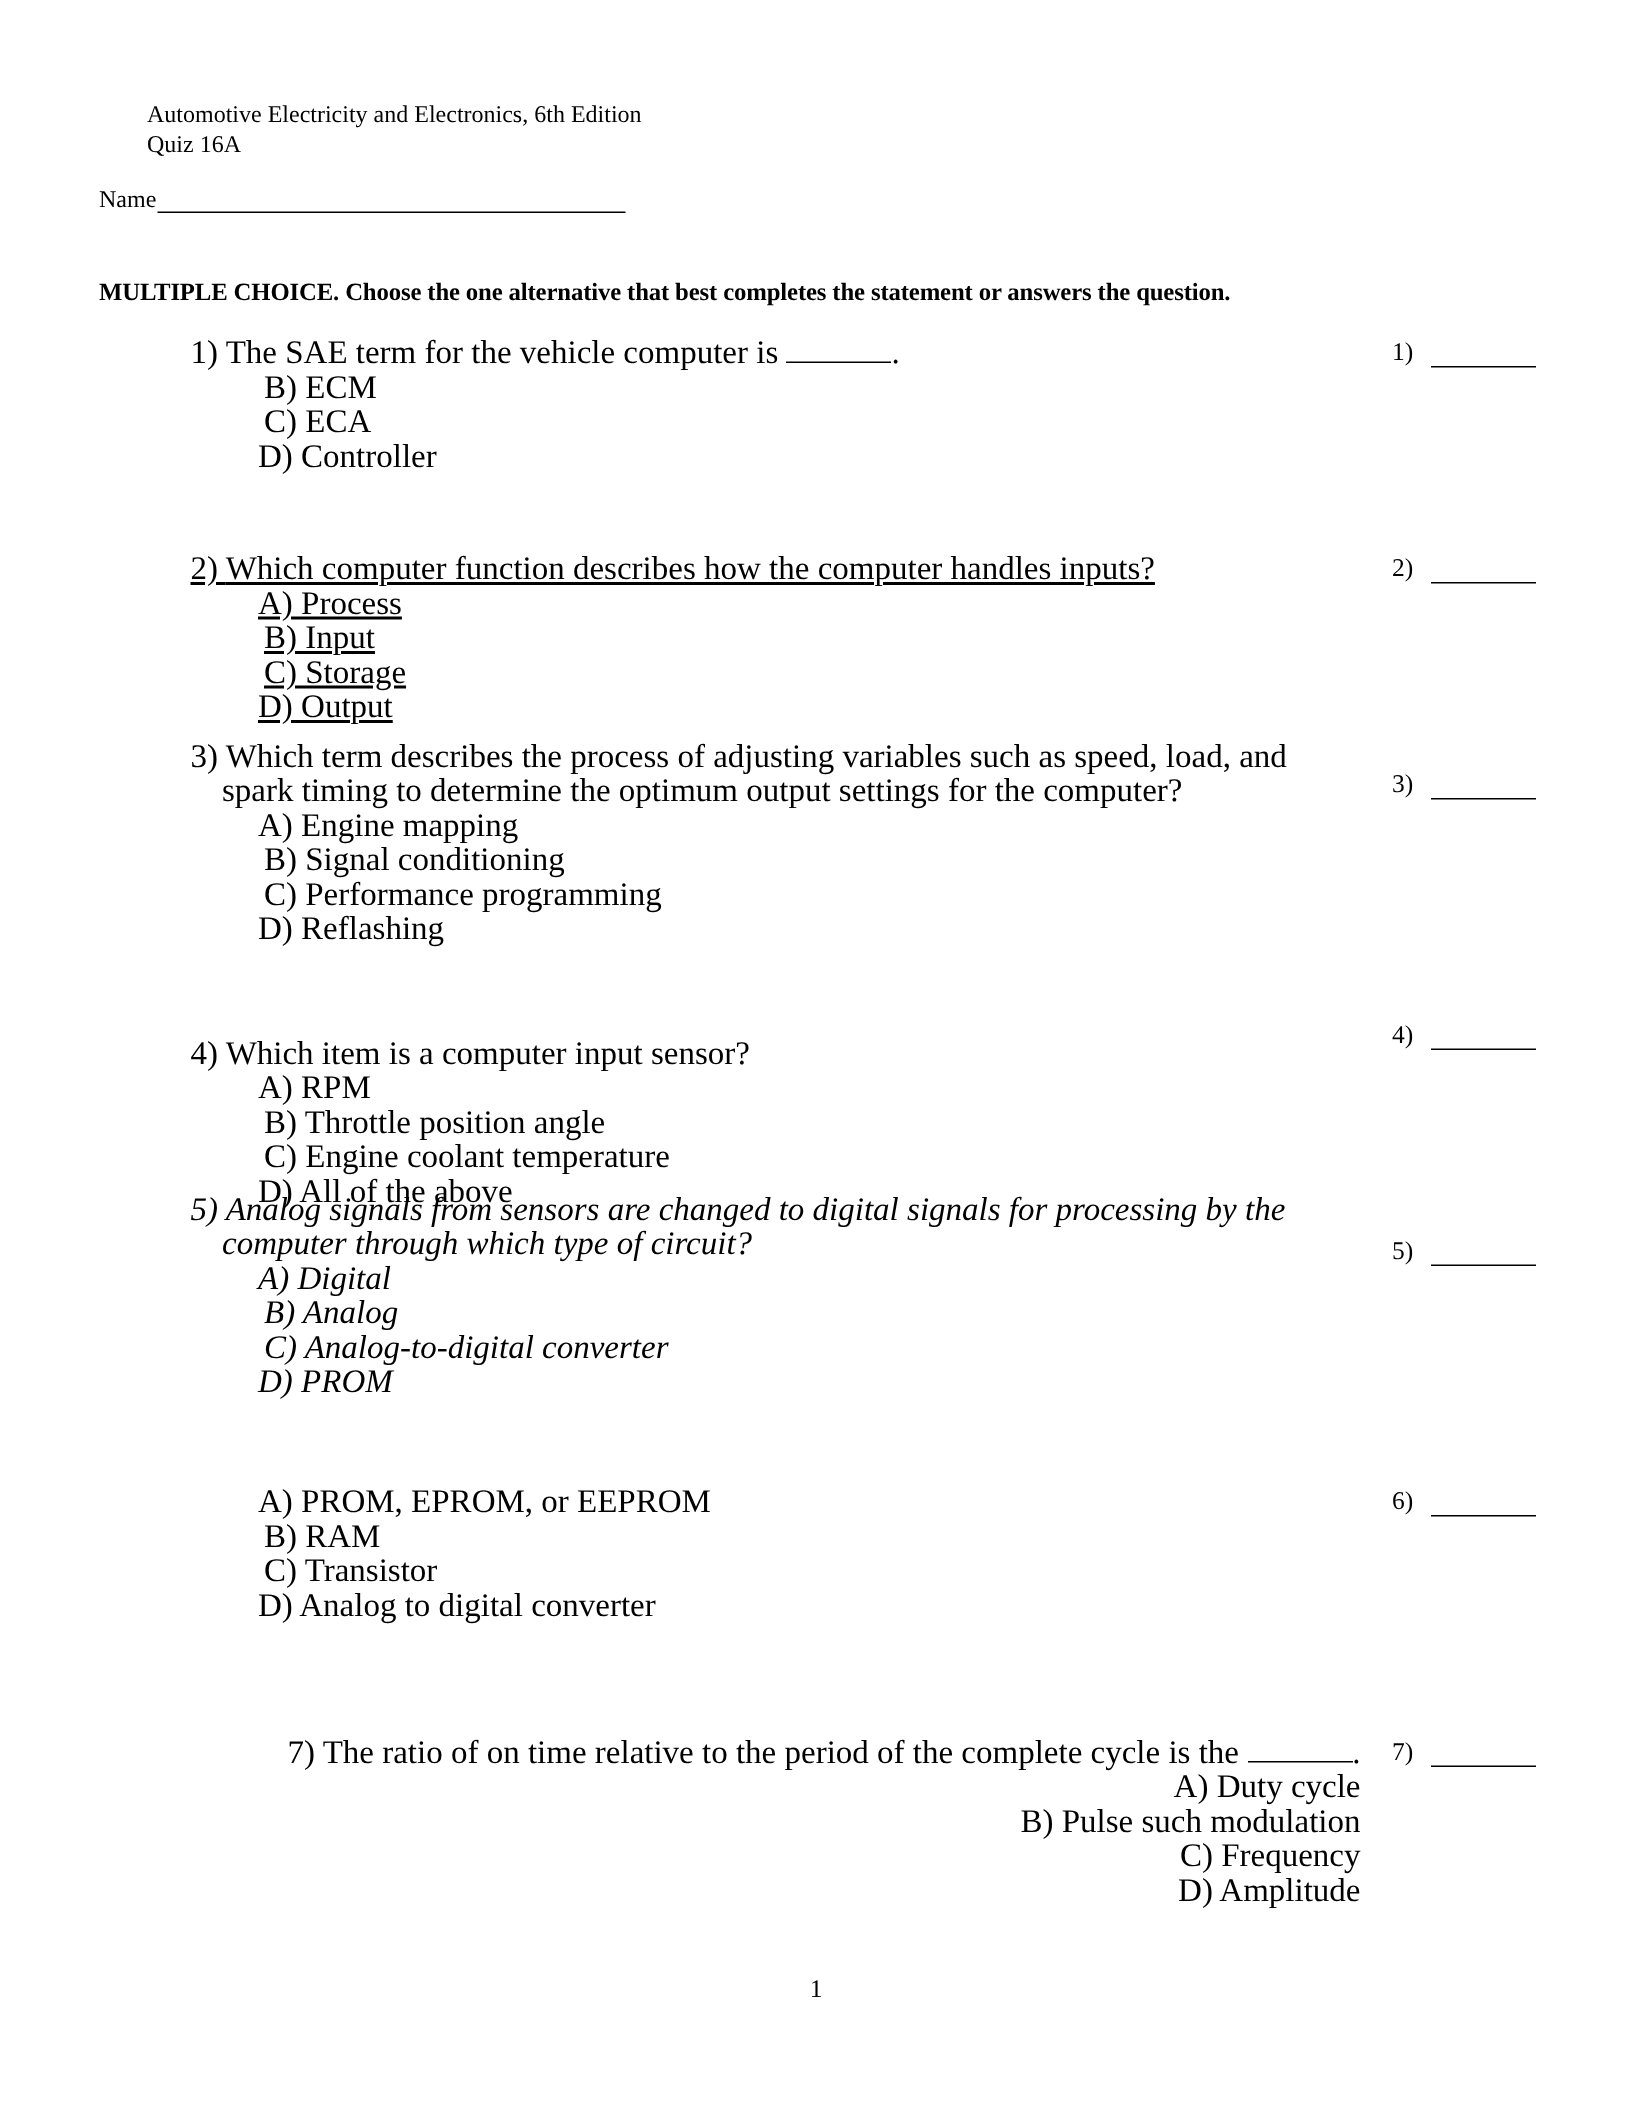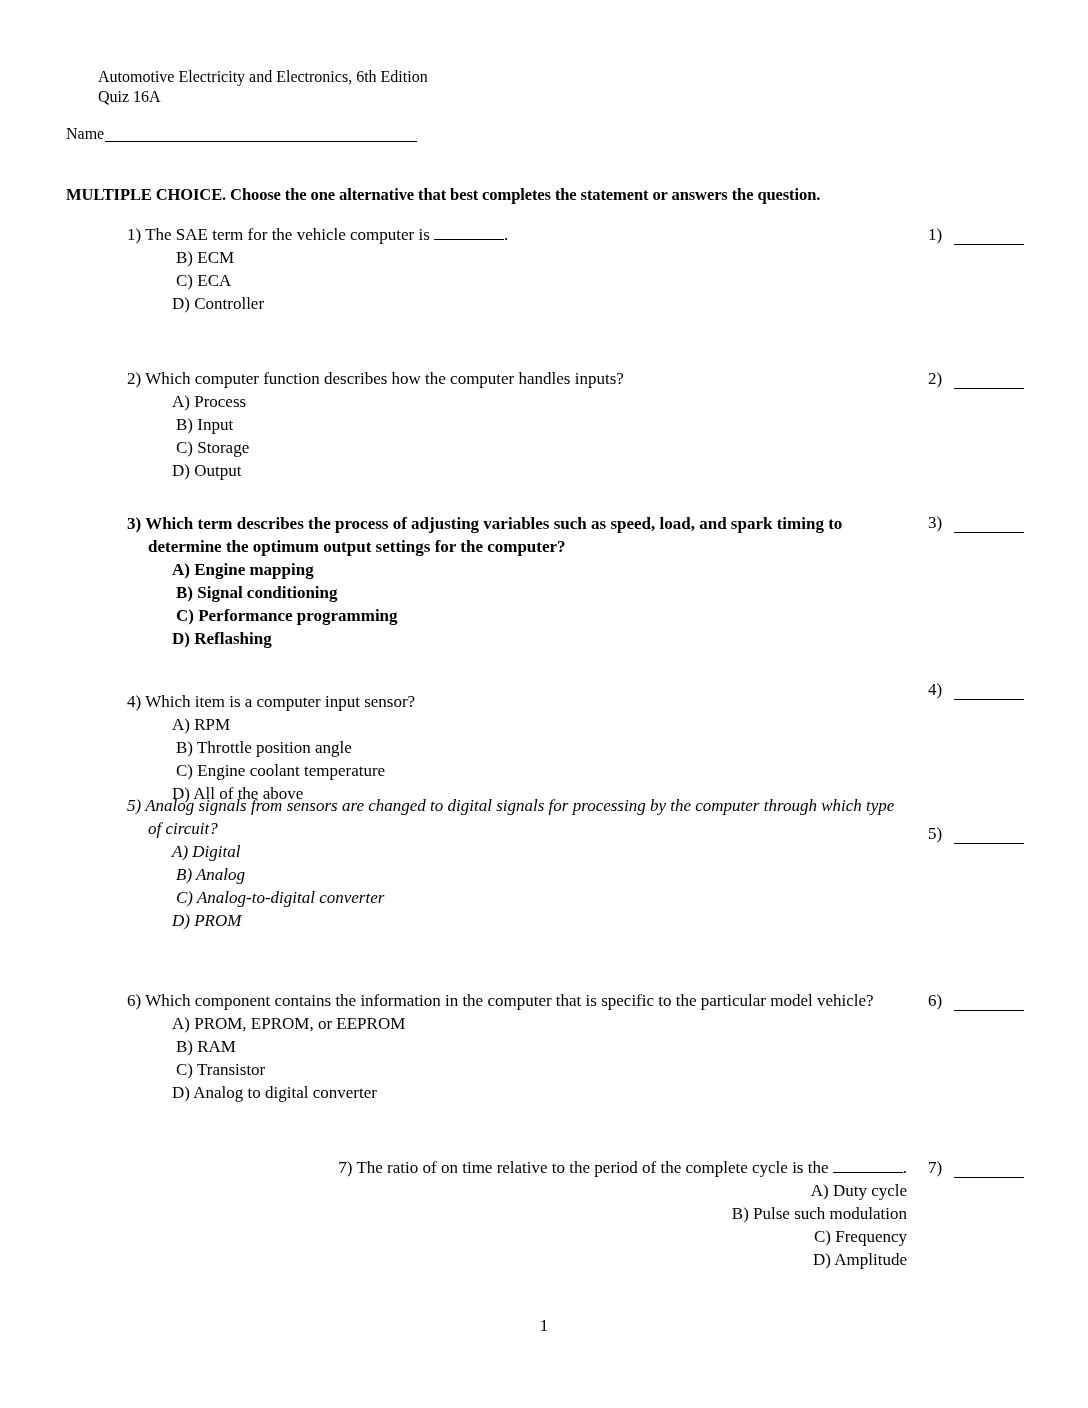--- a/index.html
+++ b/index.html
@@ -2,21 +2,21 @@
 <html><head>
 <meta charset="utf-8">
 <style>
   html, body { margin: 0; padding: 0; background: #ffffff; }
   body { width: 1088px; height: 1408px; position: relative; overflow: hidden;
          font-family: "Liberation Serif", "DejaVu Serif", serif; color: #000; }
   .hdr { position: absolute; left: 66px; font-size: 16px; line-height: 20px; margin-left: 32px; }
   .name-row { position: absolute; left: 66px; top: 125px; font-size: 16px; display: flex; }
   .name-line { display: inline-block; width: 312px; border-bottom: 1px solid #000; height: 16px; margin-left: 1px; }
   .instr { position: absolute; left: 66px; top: 185px; font-size: 16.5px; font-weight: bold; letter-spacing: -0.1px; }
-  .q { position: absolute; left: 127px; width: 780px; font-size: 17px; line-height: 23px; }
+  .q { position: absolute; left: 127px; width: 780px; font-size: 22px; line-height: 23px; }
   .q-stem { padding-left: 21px; text-indent: -21px; }
   .opt { padding-left: 45px; }
   .opt.ind { padding-left: 49px; }
   .blank { display: inline-block; width: 70px; border-bottom: 1px solid #000; height: 14px; vertical-align: baseline; }
   .ans { position: absolute; left: 928px; font-size: 17px; display: flex; align-items: flex-end; }
   .ans-line { display: inline-block; width: 70px; border-bottom: 1.5px solid #000; margin-left: 12px; height: 14px; }
   .pagenum { position: absolute; left: 0; width: 1088px; text-align: center; top: 1316px; font-size: 17px; }
 </style>
 </head>
 <body>
@@ -39,36 +39,36 @@
   </div>
   <div class="opt ind">B) ECM</div>
   <div class="opt ind">C) ECA</div>
   <div class="opt">D) Controller</div>
 </div>
 <div class="ans" style="top:225px;">
   <span>1)</span>
     <span class="ans-line"></span>
 </div>
 
-<div class="q" style="top:367px;">
+<div class="q" style="top:367px;text-decoration:underline;">
   <div class="q-stem">
     <span>2)</span>
     <span>Which computer function describes how the computer handles inputs?</span>
   </div>
   <div class="opt">A) Process</div>
   <div class="opt ind">B) Input</div>
   <div class="opt ind">C) Storage</div>
   <div class="opt">D) Output</div>
 </div>
 <div class="ans" style="top:369px;">
   <span>2)</span>
     <span class="ans-line"></span>
 </div>
 
-<div class="q" style="top:512px;font-weight:bold;">
+<div class="q" style="top:492px;">
   <div class="q-stem">
     <span>3)</span>
     <span>Which term describes the process of adjusting variables such as speed, load, and spark timing to determine the optimum output settings for the computer?</span>
   </div>
   <div class="opt">A) Engine mapping</div>
   <div class="opt ind">B) Signal conditioning</div>
   <div class="opt ind">C) Performance programming</div>
   <div class="opt">D) Reflashing</div>
 </div>
 <div class="ans" style="top:513px;">
@@ -100,24 +100,20 @@
   <div class="opt ind">B) Analog</div>
   <div class="opt ind">C) Analog-to-digital converter</div>
   <div class="opt">D) PROM</div>
 </div>
 <div class="ans" style="top:824px;">
   <span>5)</span>
     <span class="ans-line"></span>
 </div>
 
 <div class="q" style="top:989px;">
-  <div class="q-stem">
-    <span>6)</span>
-    <span>Which component contains the information in the computer that is specific to the particular model vehicle?</span>
-  </div>
   <div class="opt">A) PROM, EPROM, or EEPROM</div>
   <div class="opt ind">B) RAM</div>
   <div class="opt ind">C) Transistor</div>
   <div class="opt">D) Analog to digital converter</div>
 </div>
 <div class="ans" style="top:991px;">
   <span>6)</span>
     <span class="ans-line"></span>
 </div>
 

